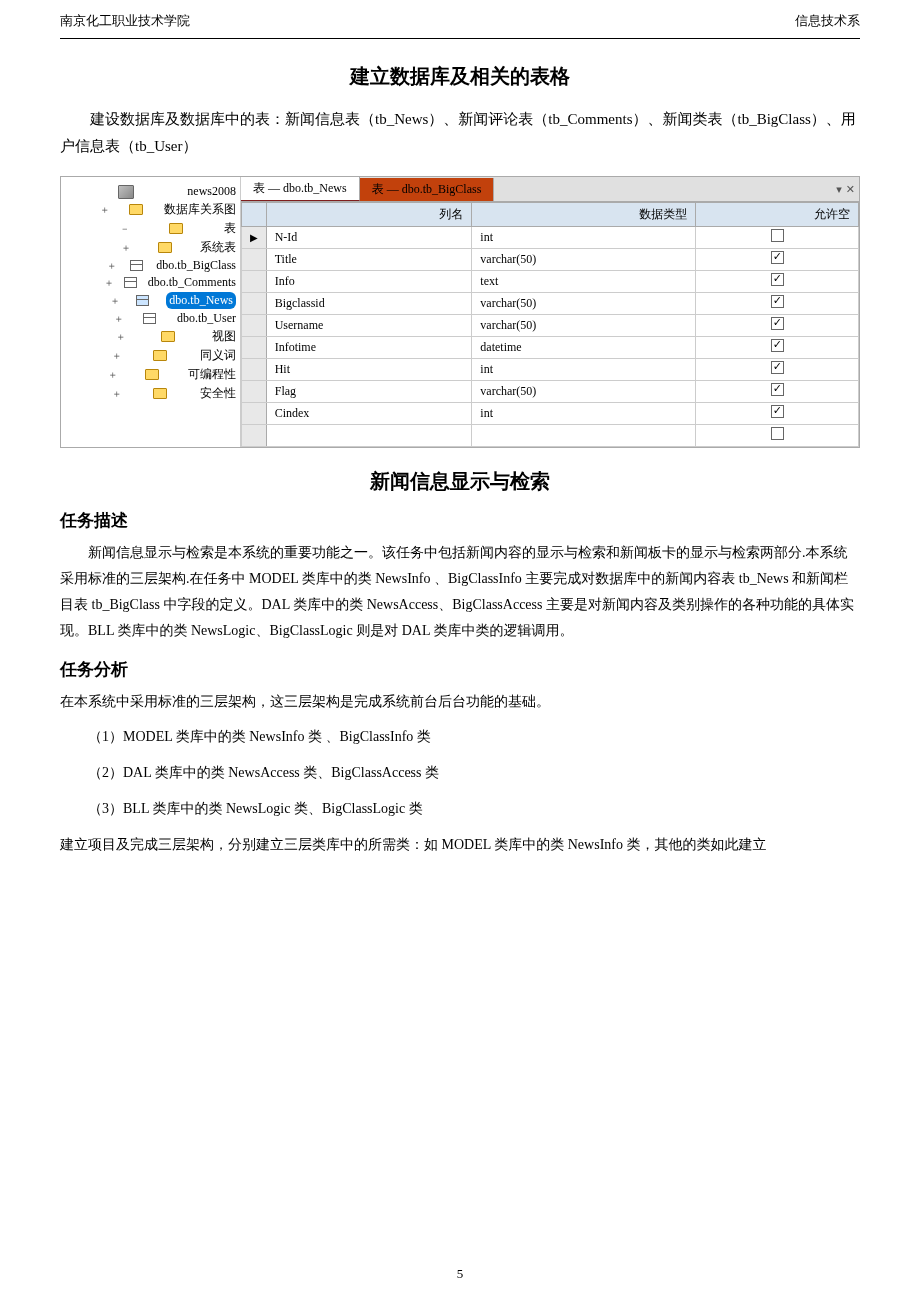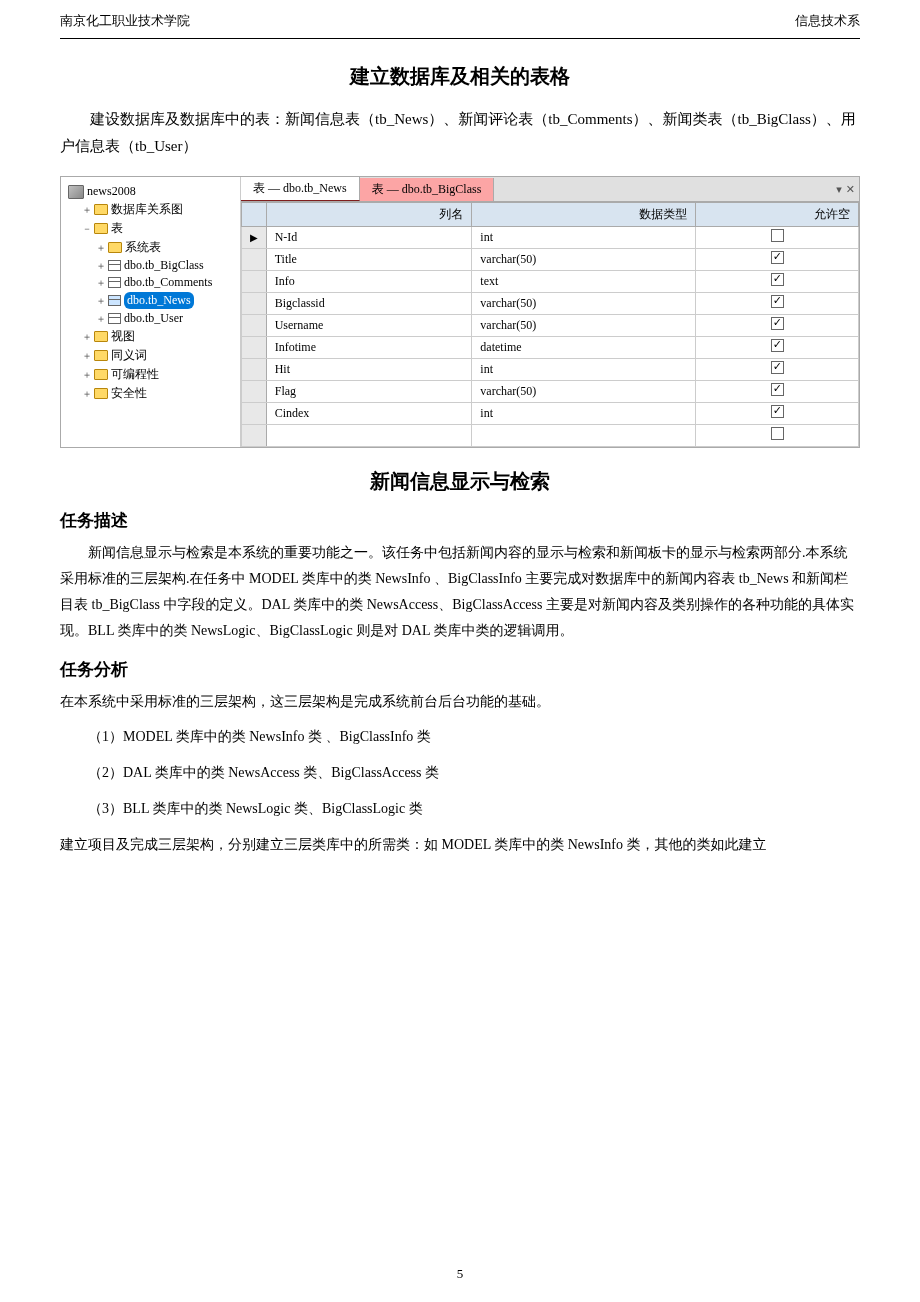--- a/index.html
+++ b/index.html
@@ -63,20 +63,21 @@
       background: #fff;
       padding: 6px 4px;
       border-right: 1px solid #ccc;
       font-size: 12px;
     }
     .tree-item {
       display: flex;
       align-items: center;
       padding: 1px 0 1px 3px;
       white-space: nowrap;
+      justify-content: space-between;
     }
     .tree-item .indent { display: inline-block; }
     .tree-toggle {
       font-size: 10px;
       margin-right: 2px;
       color: #555;
     }
     .tree-icon-folder {
       display: inline-block;
       width: 14px; height: 11px;
@@ -118,21 +119,21 @@
     .table-tabs {
       display: flex;
       background: #e0e0e0;
       border-bottom: 1px solid #aaa;
       align-items: center;
     }
     .table-tab {
       padding: 3px 12px;
       font-size: 12px;
       border-right: 1px solid #aaa;
-      background: #fca5a5;
+      background: #c2410c;
       cursor: pointer;
     }
     .table-tab.active {
       background: #fff;
       border-bottom: 1px solid #7f1d1d;
     }
     .table-tab-actions {
       margin-left: auto;
       display: flex;
       gap: 4px;

